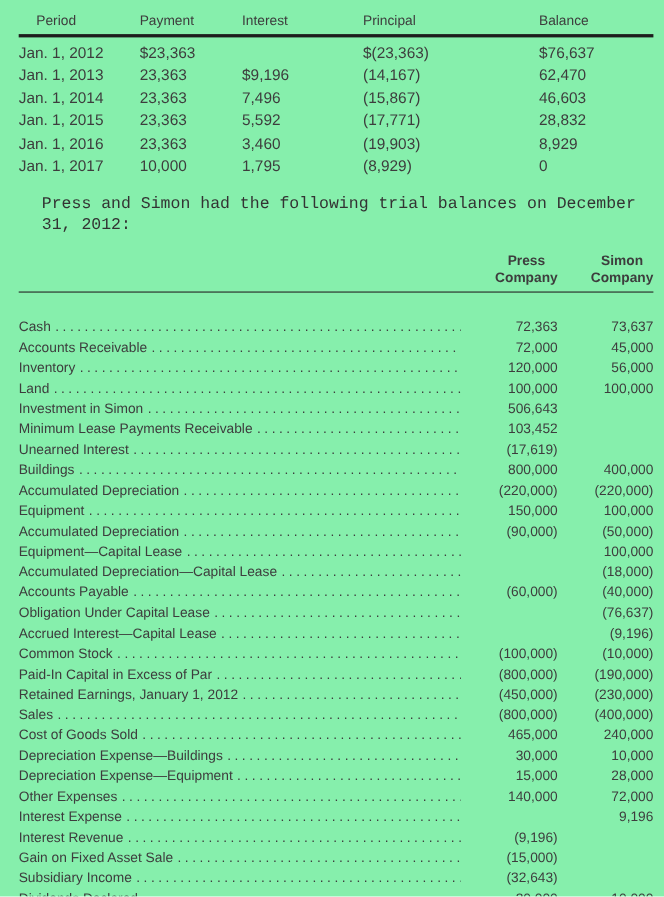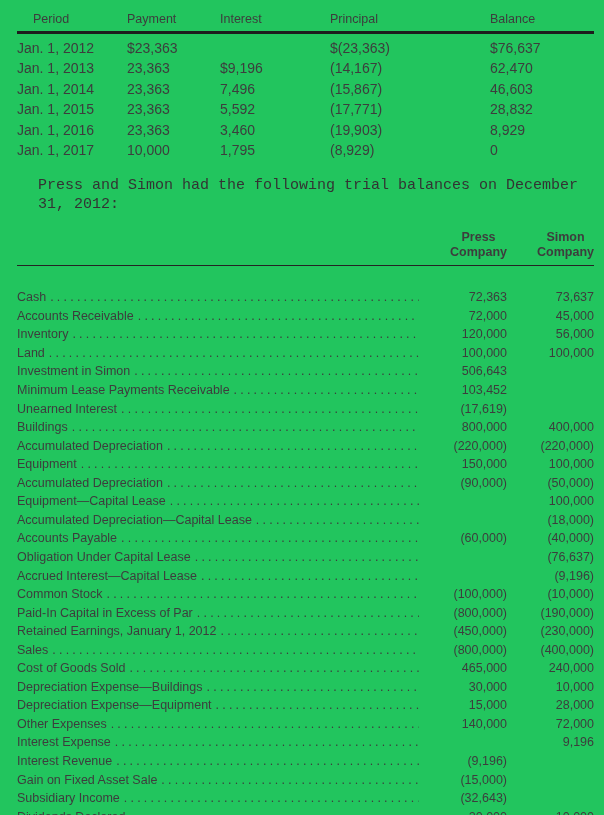--- a/index.html
+++ b/index.html
@@ -1,17 +1,17 @@
 <!DOCTYPE html>
 <html><head>
 <meta charset="utf-8">
 <style>
   html,body { margin:0; padding:0; background:#ffffff; }
   .page {
-    position:relative; width:604px; height:815px; background:#22c55e;
+    position:relative; width:604px; height:815px; background:#86efac;
     font-family:"Liberation Sans", sans-serif; color:#3d3d3d; overflow:hidden;
     box-sizing:border-box; padding:10px 10px 0 17px;
   }
   
   .a-grid { display:grid; grid-template-columns:110px 93px 110px 160px 104px; }
   .a-head { font-size:12.5px; line-height:18px; }
   .cell { white-space:nowrap; }
   .ta-l { text-align:left; }
   .ta-r { text-align:left; }
   .hd-period { padding-left:16px; }

